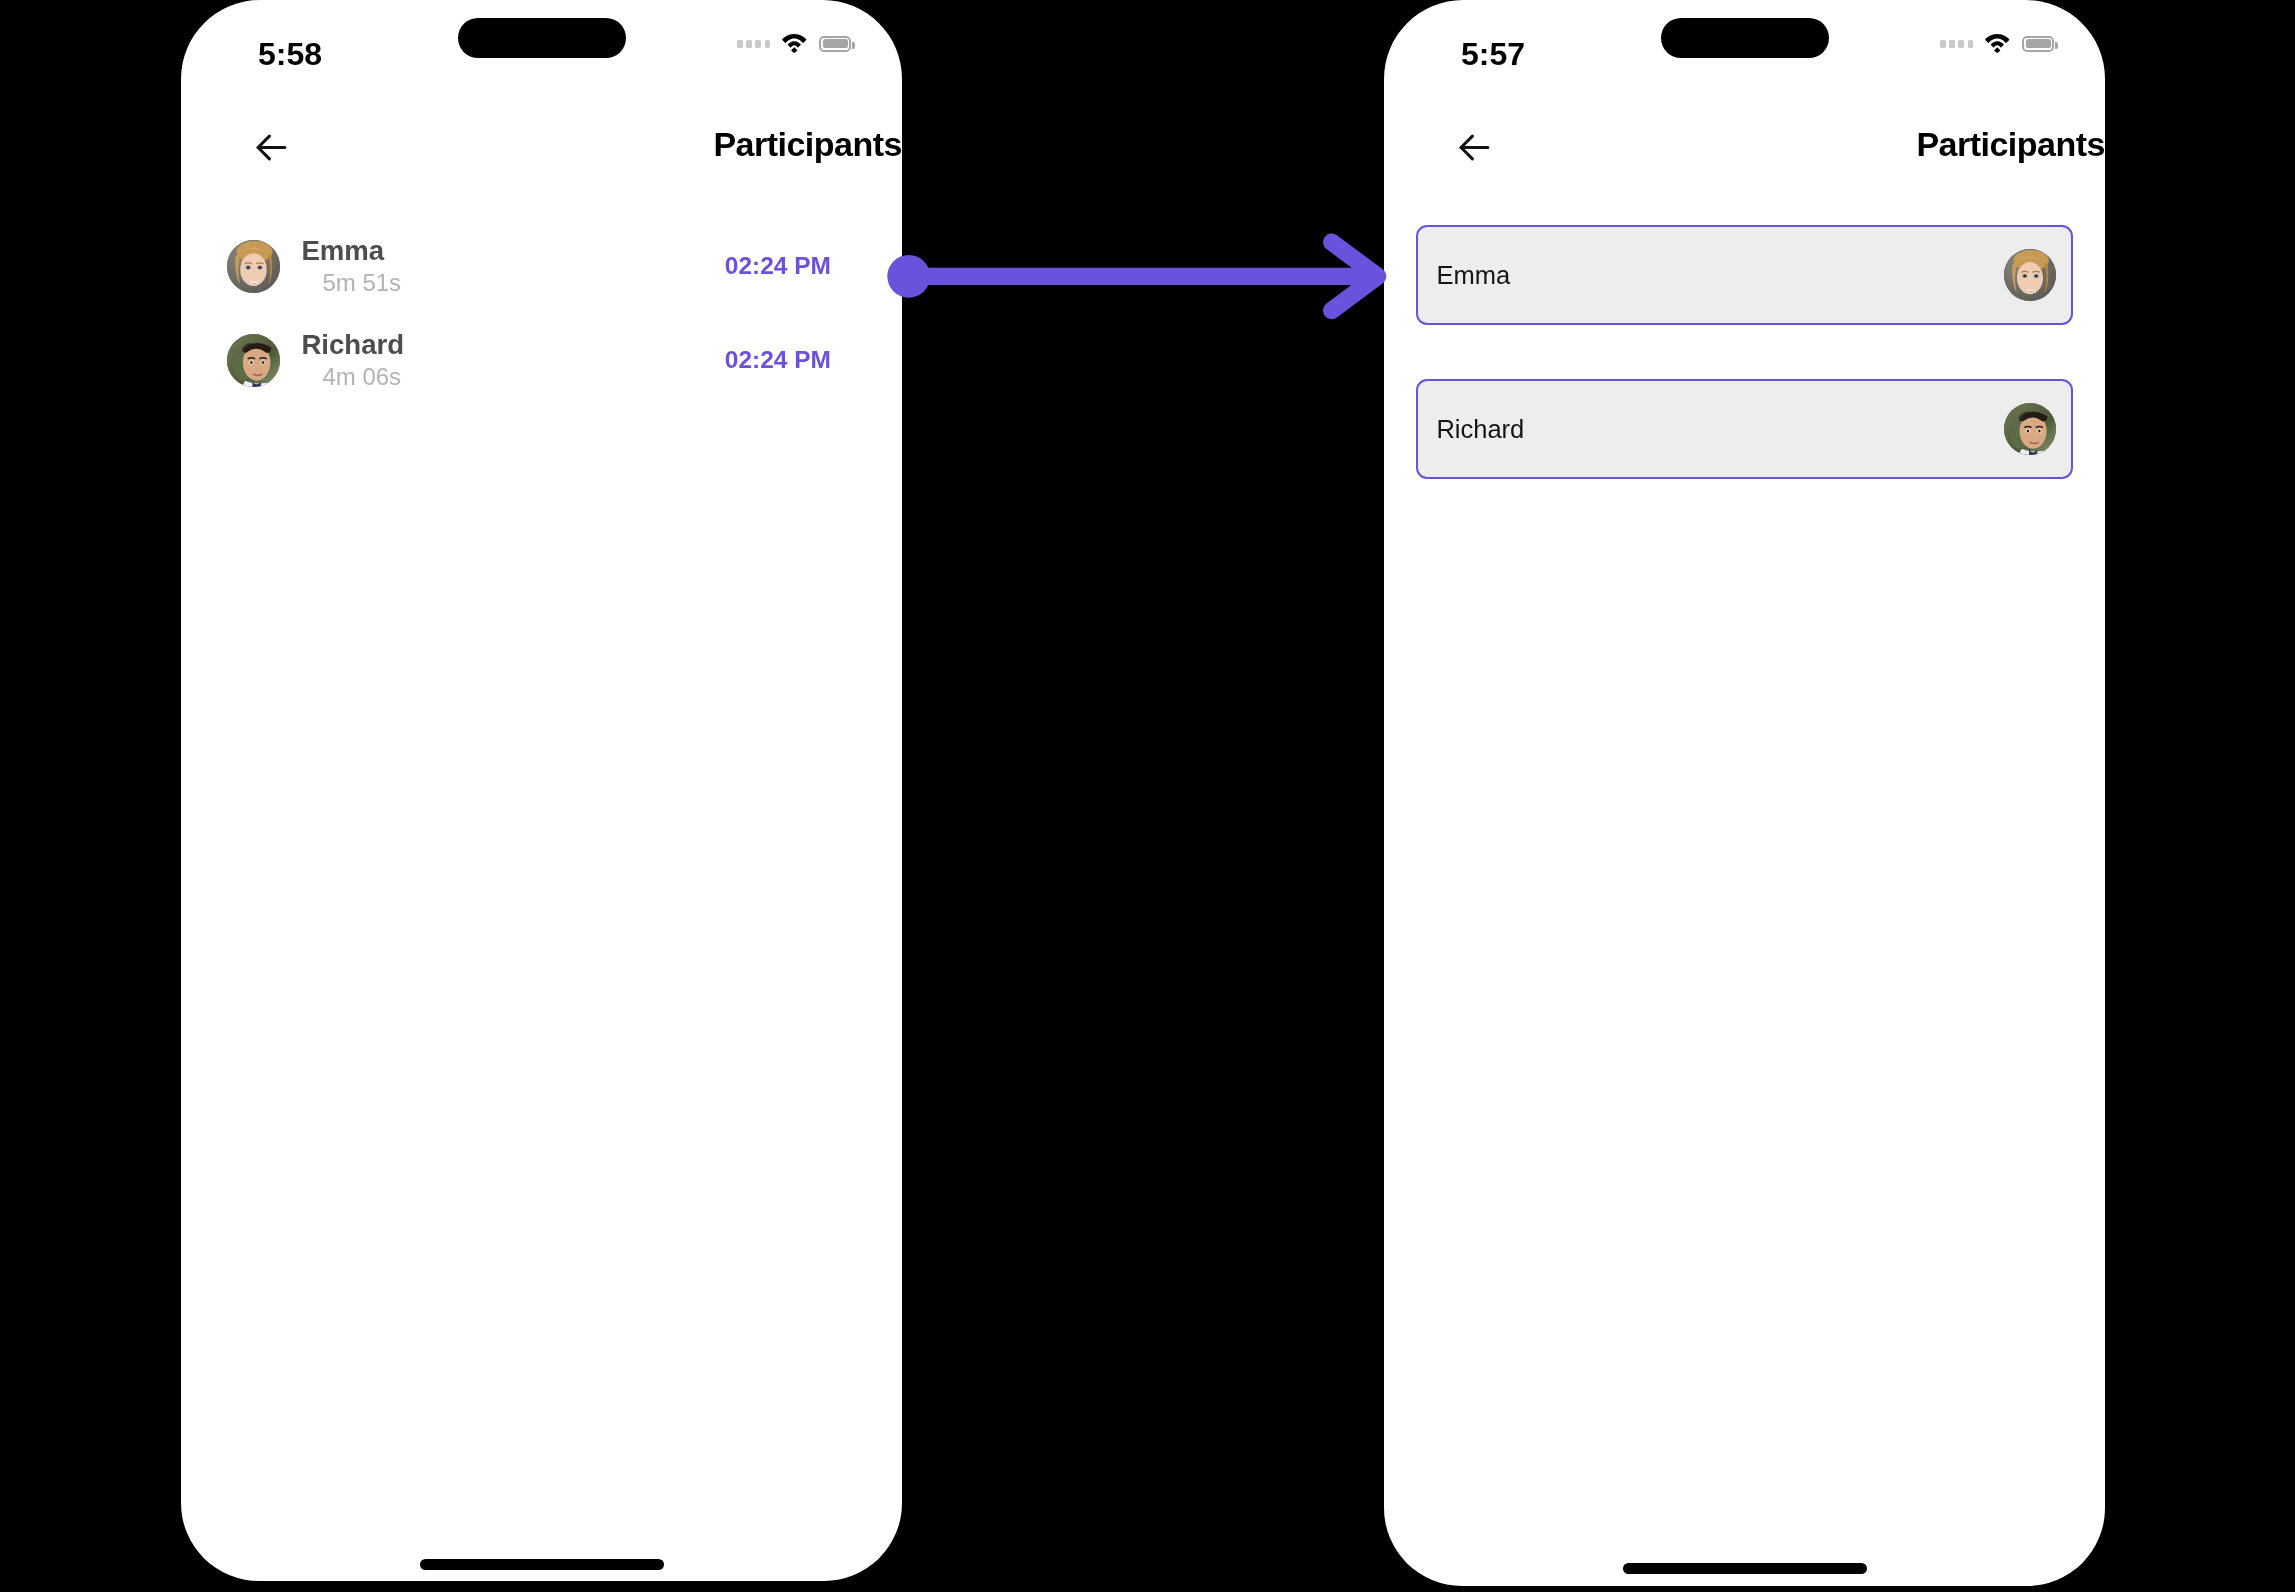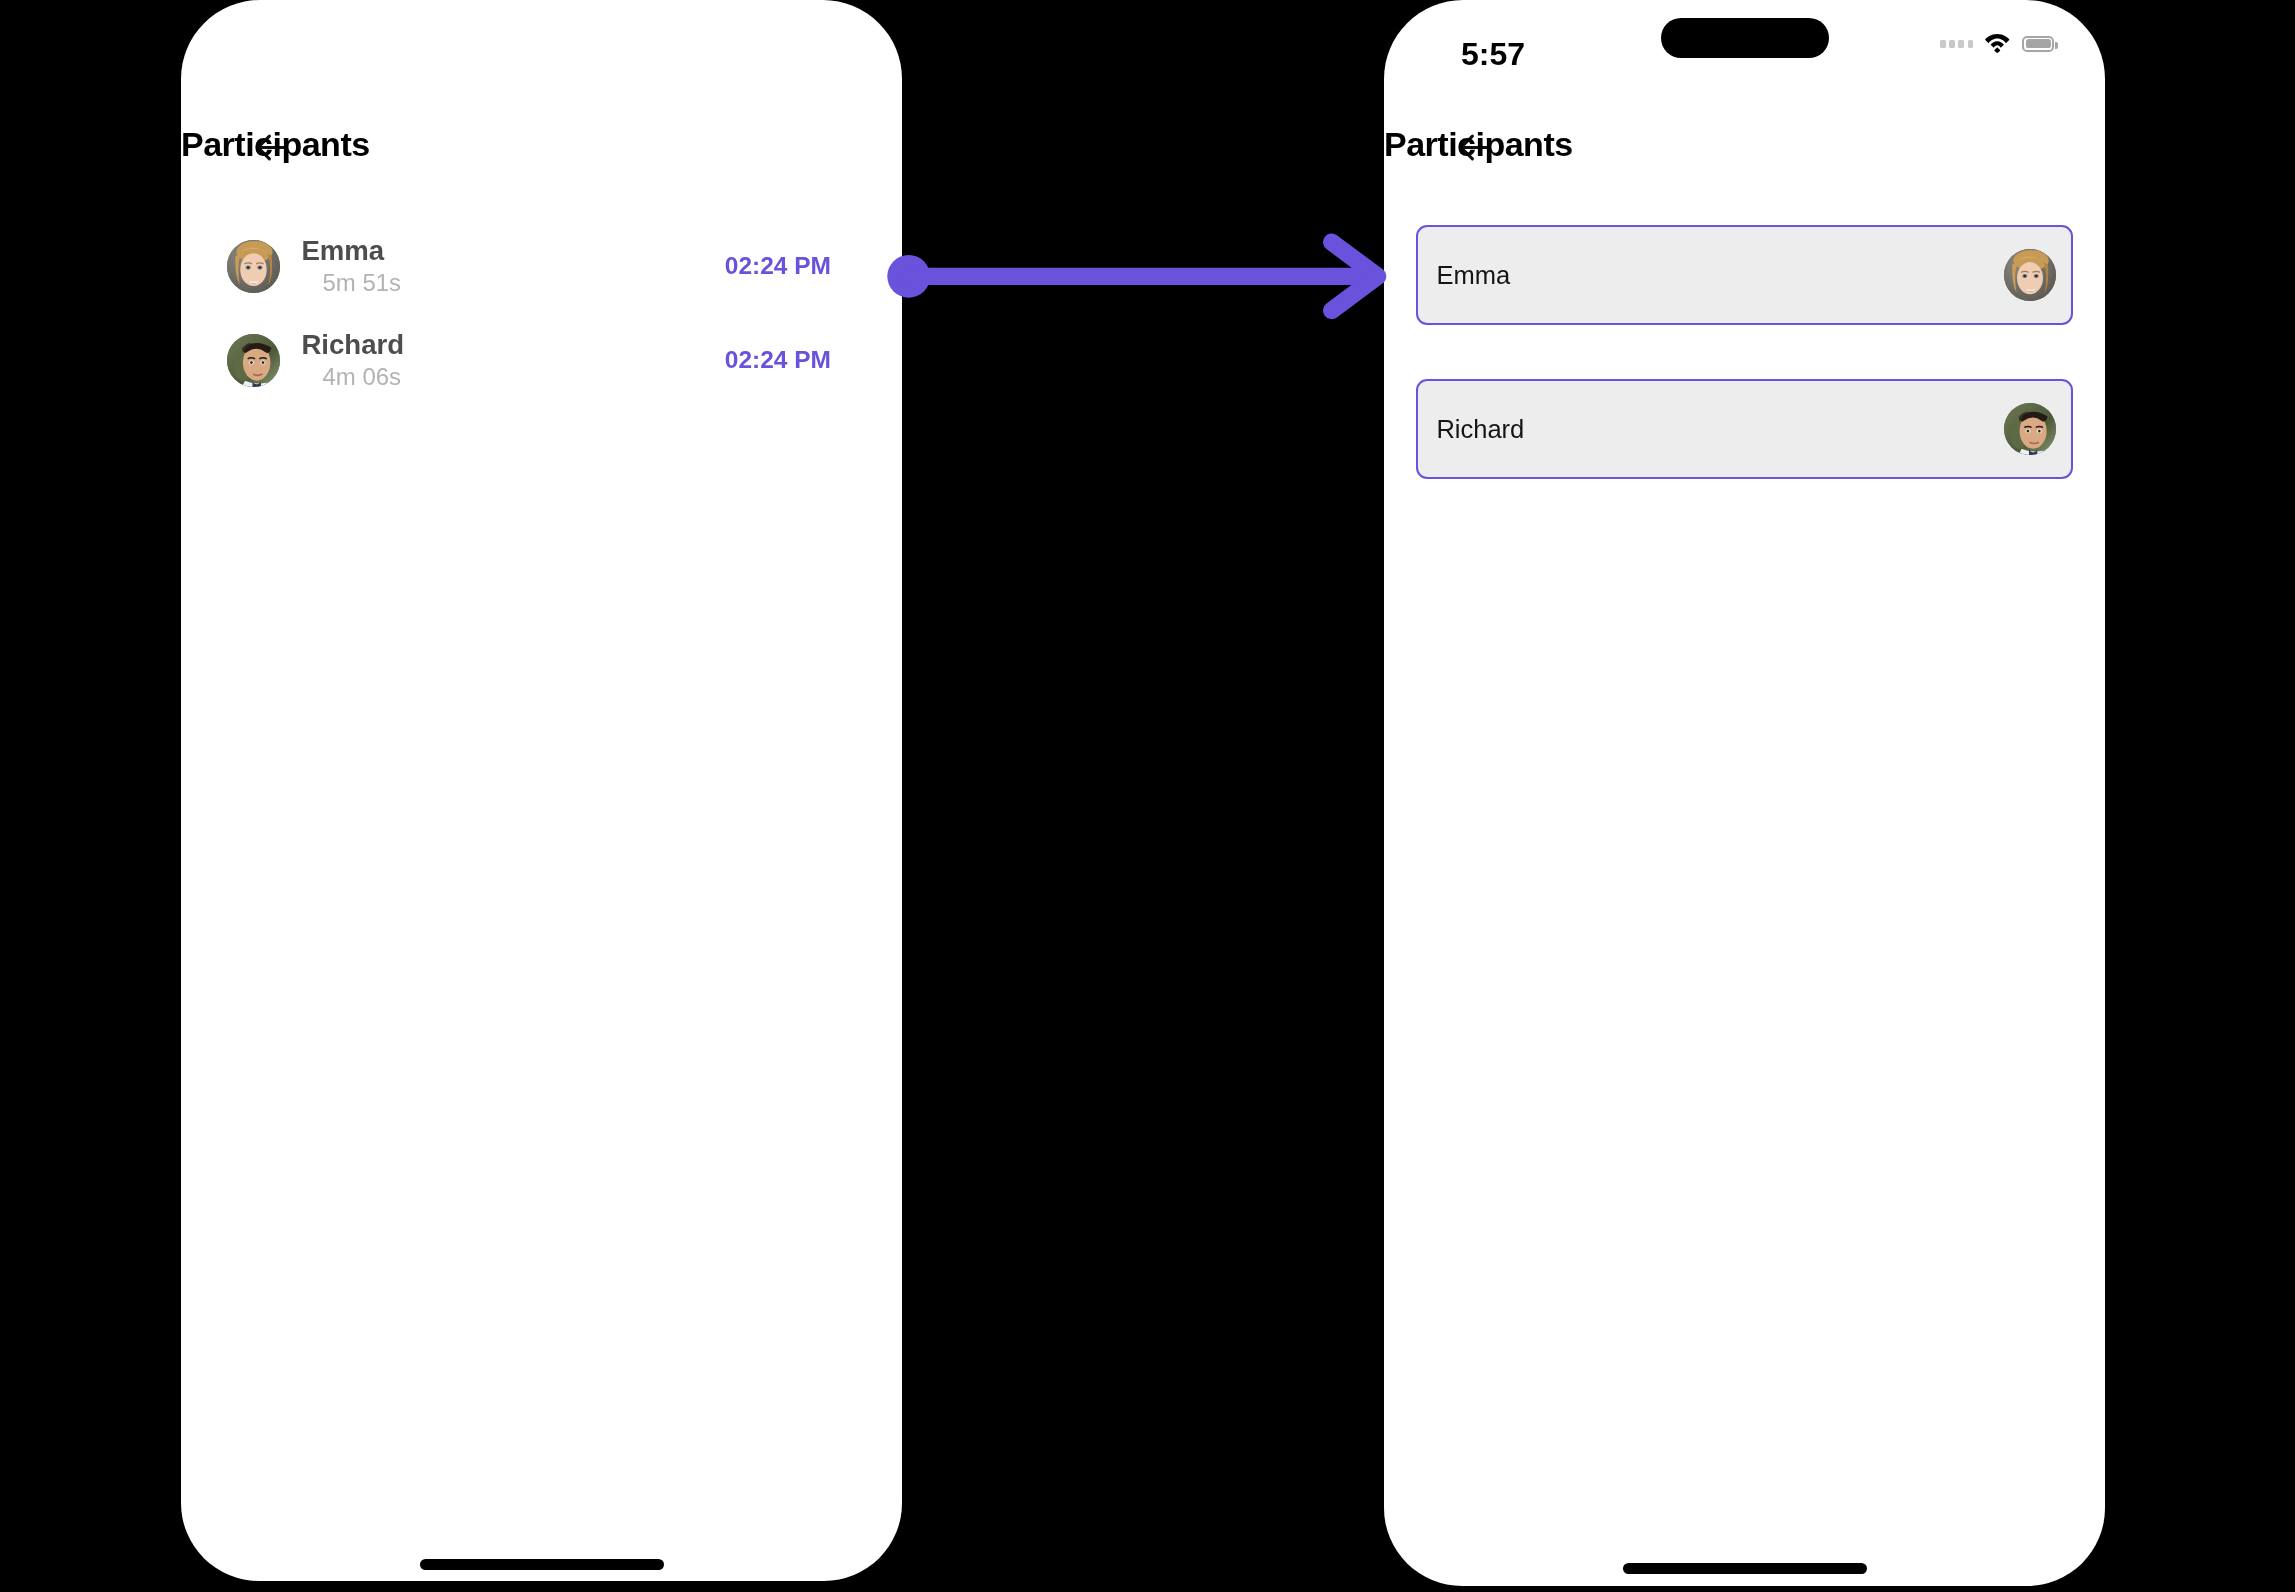--- a/index.html
+++ b/index.html
@@ -74,21 +74,21 @@
     width: 3.1px; height: 6.6px; background: #000; border-radius: 0 2px 2px 0;
   }
 
   
   .navbar { position: absolute; top: 125px; left: 0; width: 100%; height: 56px; }
   .back-btn {
     position: absolute; left: 69px; top: 4.1px; width: 46px; height: 36px;
     display: flex; align-items: center; justify-content: center; cursor: pointer;
   }
   .nav-title {
-    position: absolute; left: 0; width: 100%; text-align: left; top: 0px;
+    position: absolute; left: 0; width: 100%; text-align: right; top: 0px;
     font-size: 34px; font-weight: bold; color: #000; letter-spacing: -0.5px;
   }
 
   
   .list { position: absolute; top: 219px; left: 0; width: 100%; }
   .row {
     position: relative; display: flex; align-items: center;
     height: 94px; padding: 0 0 0 46px;
   }
   .avatar {
@@ -133,20 +133,42 @@
 </head>
 <body>
 
 <div class="stage">
 
   <div class="phone" id="phone-left">
 
     <div class="corner tl"></div>
     <div class="corner tr"></div>
 
+    <div class="statusbar">
+      <div class="sb-time">5:58</div>
+      <div class="dynamic-island"></div>
+      <div class="sb-right">
+        <span class="signal-dots">
+          <i></i>
+            <i></i>
+            <i></i>
+            <i></i>
+        </span>
+        <span>
+          <svg class="wifi-icon" viewBox="0 0 52 42">
+            <path d="M26 4 C14 4 5 11 2 15 L9 22 C12 18 18 13 26 13 C34 13 40 18 43 22 L50 15 C47 11 38 4 26 4 Z" fill="#000"></path>
+            <path d="M26 18 C20 18 15 22 13 25 L19 31 C21 28 23 26 26 26 C29 26 31 28 33 31 L39 25 C37 22 32 18 26 18 Z" fill="#000"></path>
+            <path d="M26 30 L20 36 C22 39 24 41 26 41 C28 41 30 39 32 36 Z" fill="#000"></path>
+          </svg>
+        </span>
+        <span class="batt">
+          <span class="fill"></span>
+        </span>
+      </div>
+    </div>
 
     <div class="navbar">
       <div class="back-btn">
         <svg width="38" height="31" viewBox="0 0 74 60">
           <path d="M30 8 L8 30 L30 52" fill="none" stroke="#111" stroke-width="6" stroke-linecap="round" stroke-linejoin="round"></path>
           <line x1="8" y1="30" x2="60" y2="30" stroke="#111" stroke-width="6" stroke-linecap="round"></line>
         </svg>
       </div>
       <div class="nav-title">Participants</div>
     </div>

